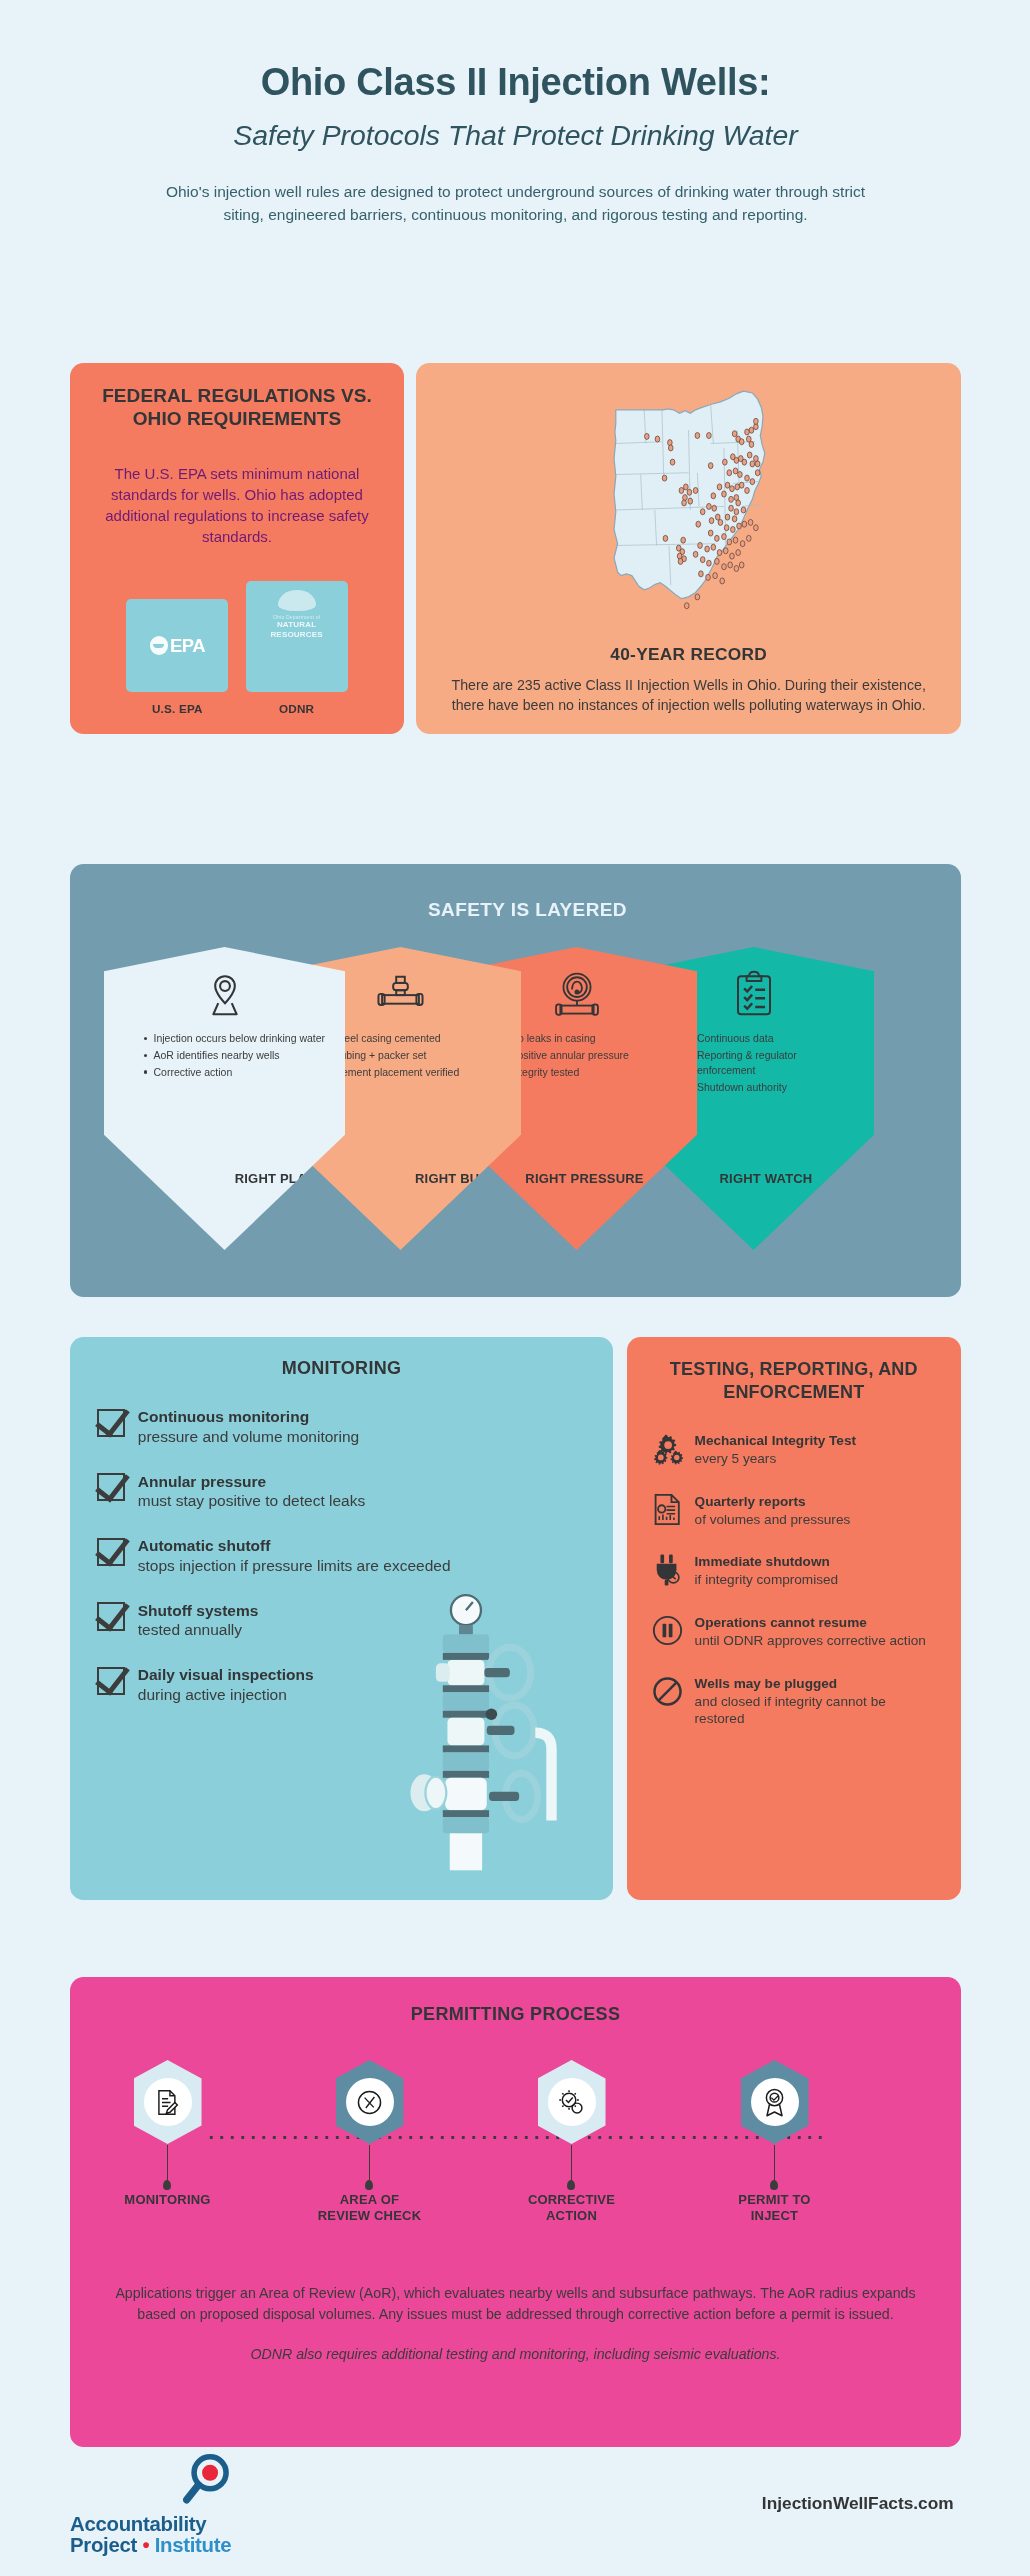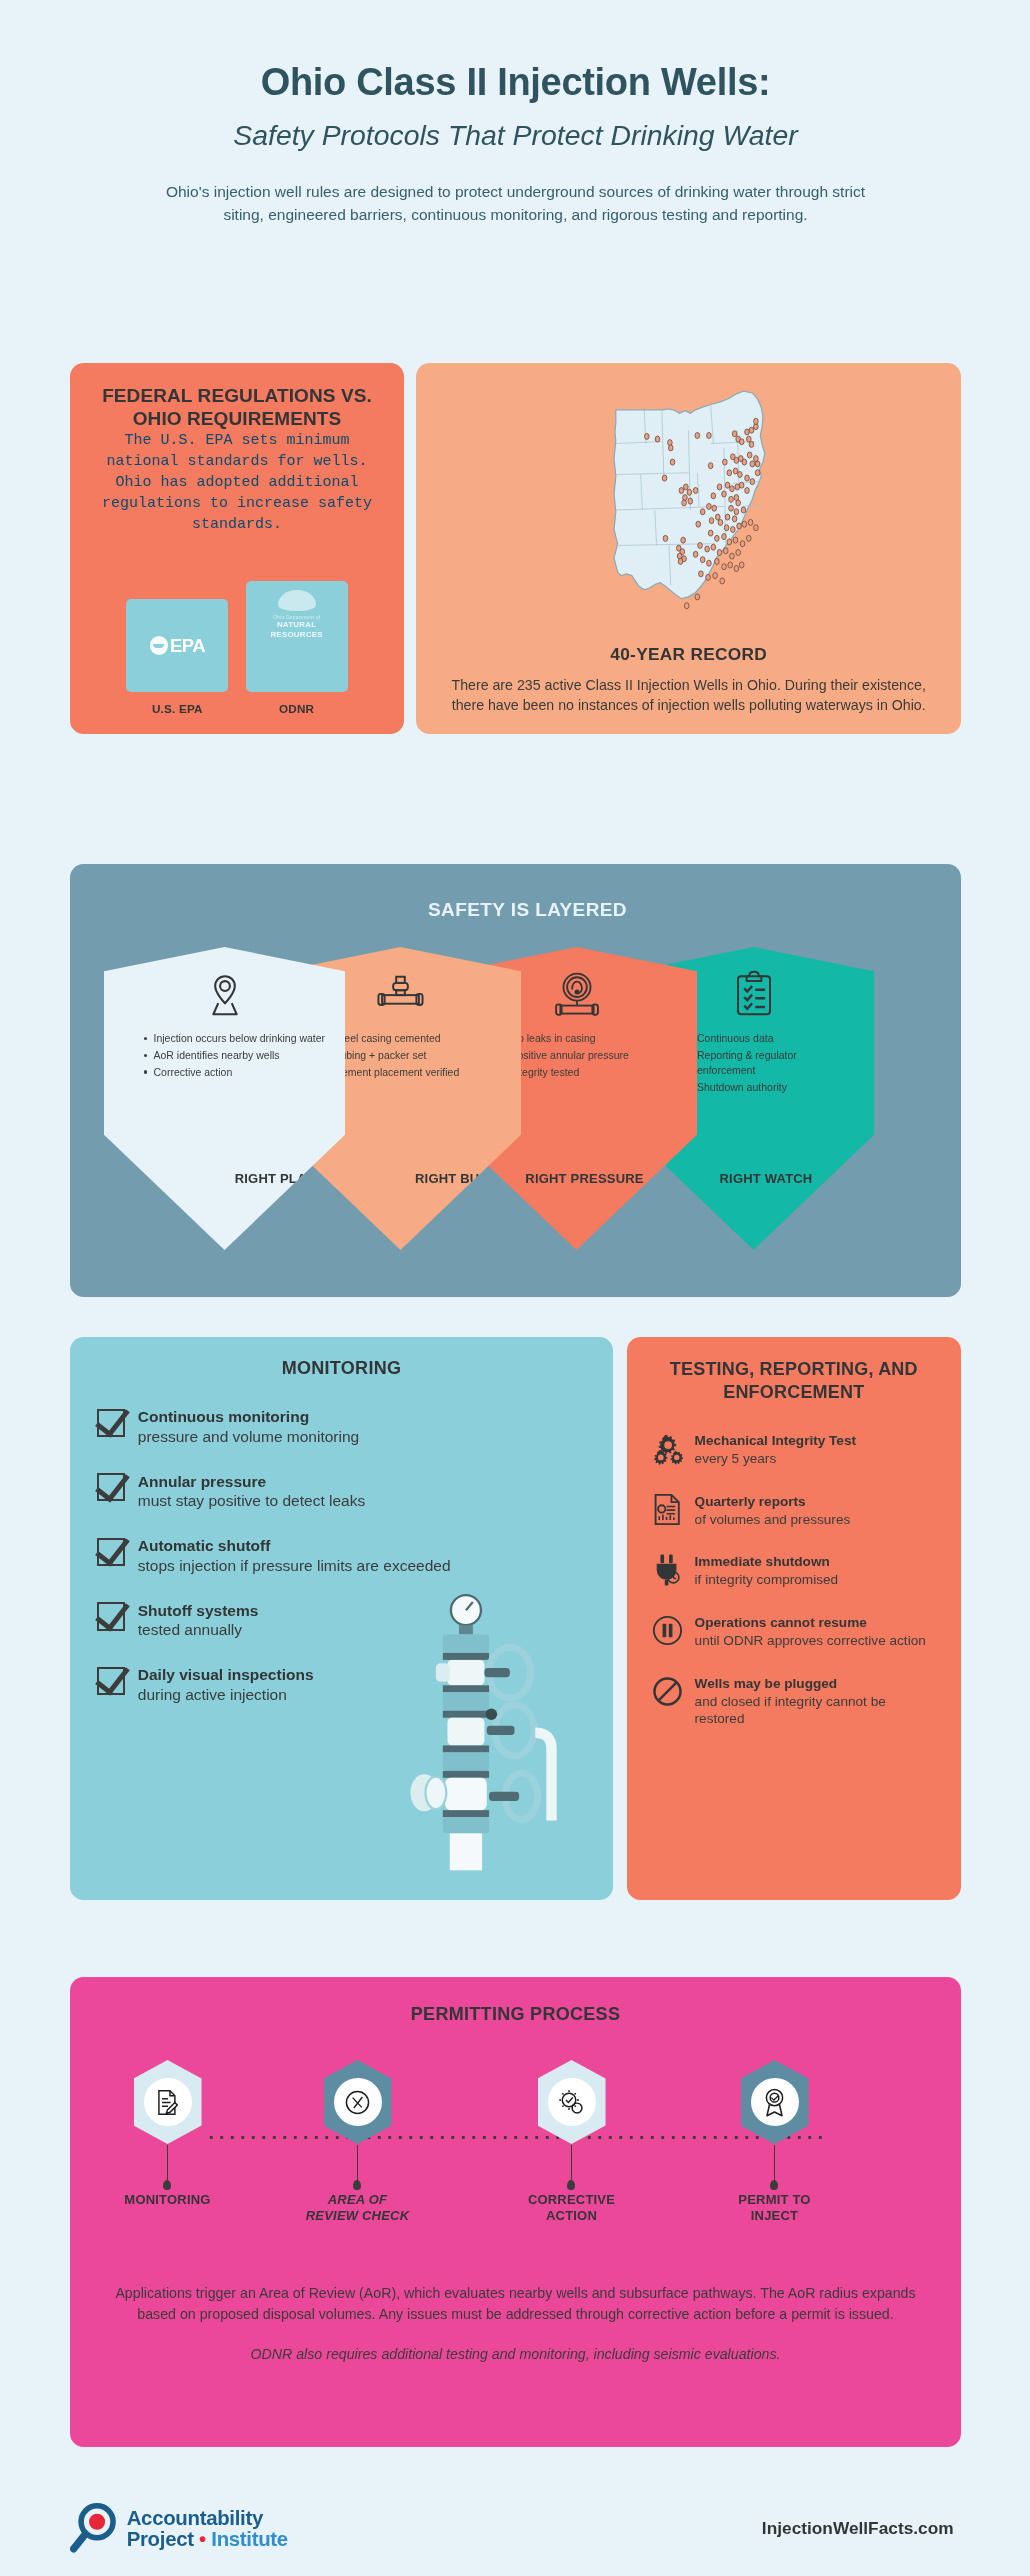--- a/index.html
+++ b/index.html
@@ -58,26 +58,25 @@
   }
   .card-fed h2 {
     font-size: 19px;
     font-weight: bold;
     color: #333537;
     text-align: center;
     line-height: 1.22;
     letter-spacing: 0.1px;
   }
   .card-fed p {
-    margin-top: 0;
+    margin-top: 33px;
     font-size: 15px;
     line-height: 1.4;
-    color: #0c4a6e;
+    color: #701a75;
     text-align: center;
-    font-family: Liberation Mono, monospace;
   }
   .logo-pair {
     margin-top: auto;
     display: flex;
     justify-content: center;
     align-items: flex-end;
     gap: 17.3px;
     padding-top: 18.5px;
   }
   .logo-col { text-align: center; }
@@ -234,21 +233,21 @@
   .permitting h3 {
     text-align:center; font-size:18px; font-weight:bold; color:#333537; letter-spacing:0.3px;
   }
   .steps { position:relative; margin-top: 35px; height: 204px; }
   .dotline {
     position:absolute; top:75px; left:105px; right:105px; height:5px;
     background-image: radial-gradient(circle, #3C3C3C 1.6px, transparent 1.9px);
     background-size: 10.5px 5px;
   }
   .step { position:absolute; top:0; width:111px; text-align:center; }
-  .step.p1{ left:11px; } .step.p2{ left:201px;font-style:italic; } .step.p3{ left:415px; } .step.p4{ left:618px; }
+  .step.p1{ left:11px; } .step.p2{ left:213px; } .step.p3{ left:415px; } .step.p4{ left:618px; }
   .hex {
     width:68px; height:84px; margin:0 auto;
     clip-path: polygon(50% 0%, 100% 22%, 100% 78%, 50% 100%, 0% 78%, 0% 22%);
     display:flex; align-items:center; justify-content:center; position:relative;
   }
   .hex.light { background:#D9EBF2; }
   .hex.dark  { background:#5E8CA3; }
   .hex-inner {
     width:48px; height:48px; border-radius:50%; background:#fff;
     display:flex; align-items:center; justify-content:center;
@@ -269,21 +268,21 @@
   }
   .perm-note {
     margin-top: 21px; text-align:center; font-style:italic; font-size:14.2px; color:#3B3B3B;
   }
 
   
   .footer {
     position:absolute; bottom:21px; left:70px; width:891px;
     display:flex; align-items:center; justify-content:space-between;
   }
-  .brand { display:flex; align-items:center; gap:8.7px; }
+  .brand { display:flex; align-items:flex-end; gap:8.7px;flex-direction:column; }
   .brand-text { line-height:1.0; }
   .brand-text .l1 { font-size:20.4px; font-weight:bold; color:#1B5E8C; letter-spacing:-0.3px; }
   .brand-text .l2 { font-size:20.4px; font-weight:bold; letter-spacing:-0.3px; }
   .brand-text .l2 .a { color:#1B5E8C; }
   .brand-text .l2 .dot { color:#E8273A; }
   .brand-text .l2 .b { color:#2E8FCB; }
   .site { font-size:17.3px; font-weight:bold; color:#333537; padding-right:7.4px; }
 </style>
 </head>
 <body>

